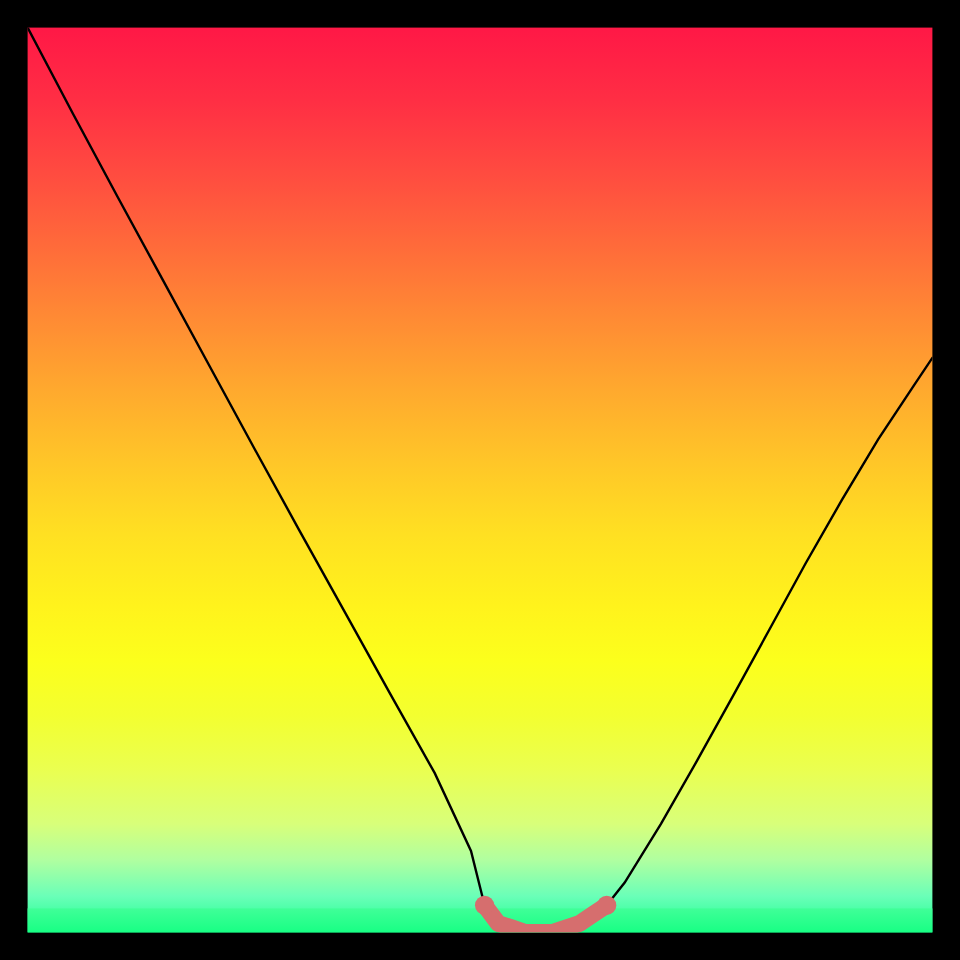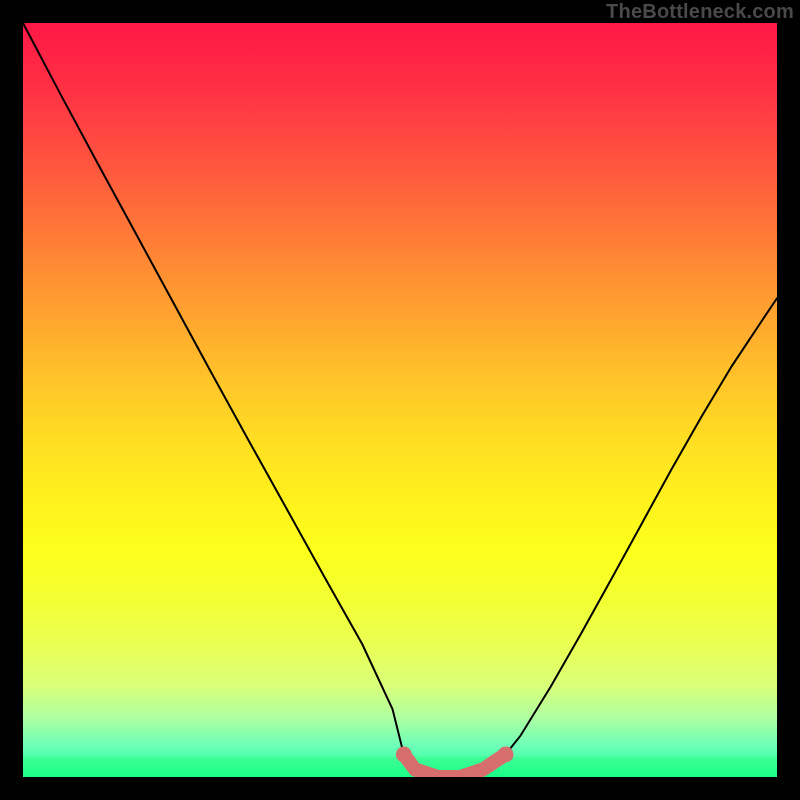--- a/index.html
+++ b/index.html
@@ -80,14 +80,13 @@
     <svg class="plot-svg" viewBox="0 0 754 754" preserveAspectRatio="none">
 
       <path id="left-curve-path" fill="none" stroke="#000" stroke-width="2" stroke-linecap="round" d="M0.0 0.0 L37.7 71.6 L75.4 141.8 L113.1 211.1 L150.8 280.5 L188.5 349.9 L226.2 418.5 L263.9 486.3 L301.6 554.2 L339.3 621.3 L369.5 686.1 L380.8 731.4"></path>
       <path id="right-curve-path" fill="none" stroke="#000" stroke-width="2" stroke-linecap="round" d="M482.6 731.4 L497.6 712.5 L527.8 663.5 L558.0 610.7 L588.1 556.5 L618.3 501.4 L648.4 446.4 L678.6 393.6 L708.8 343.1 L738.9 297.8 L754.0 275.2"></path>
       <path id="valley-path" fill="none" stroke="#d66e6e" stroke-width="14" stroke-linecap="round" stroke-linejoin="round" d="M380.8 731.4 L392.1 746.5 L403.4 750.2 L414.7 754.0 L426.0 754.0 L437.3 754.0 L448.6 750.2 L459.9 746.5 L471.3 738.9 L482.6 731.4"></path>
       <circle id="marker-0" fill="#d66e6e" cx="380.8" cy="731.4" r="8"></circle>
       <circle id="marker-1" fill="#d66e6e" cx="482.6" cy="731.4" r="8"></circle>
     </svg>
   </div>
 
-  <div class="watermark">TheBottleneck.com</div>
 </div>
 
 </body></html>

